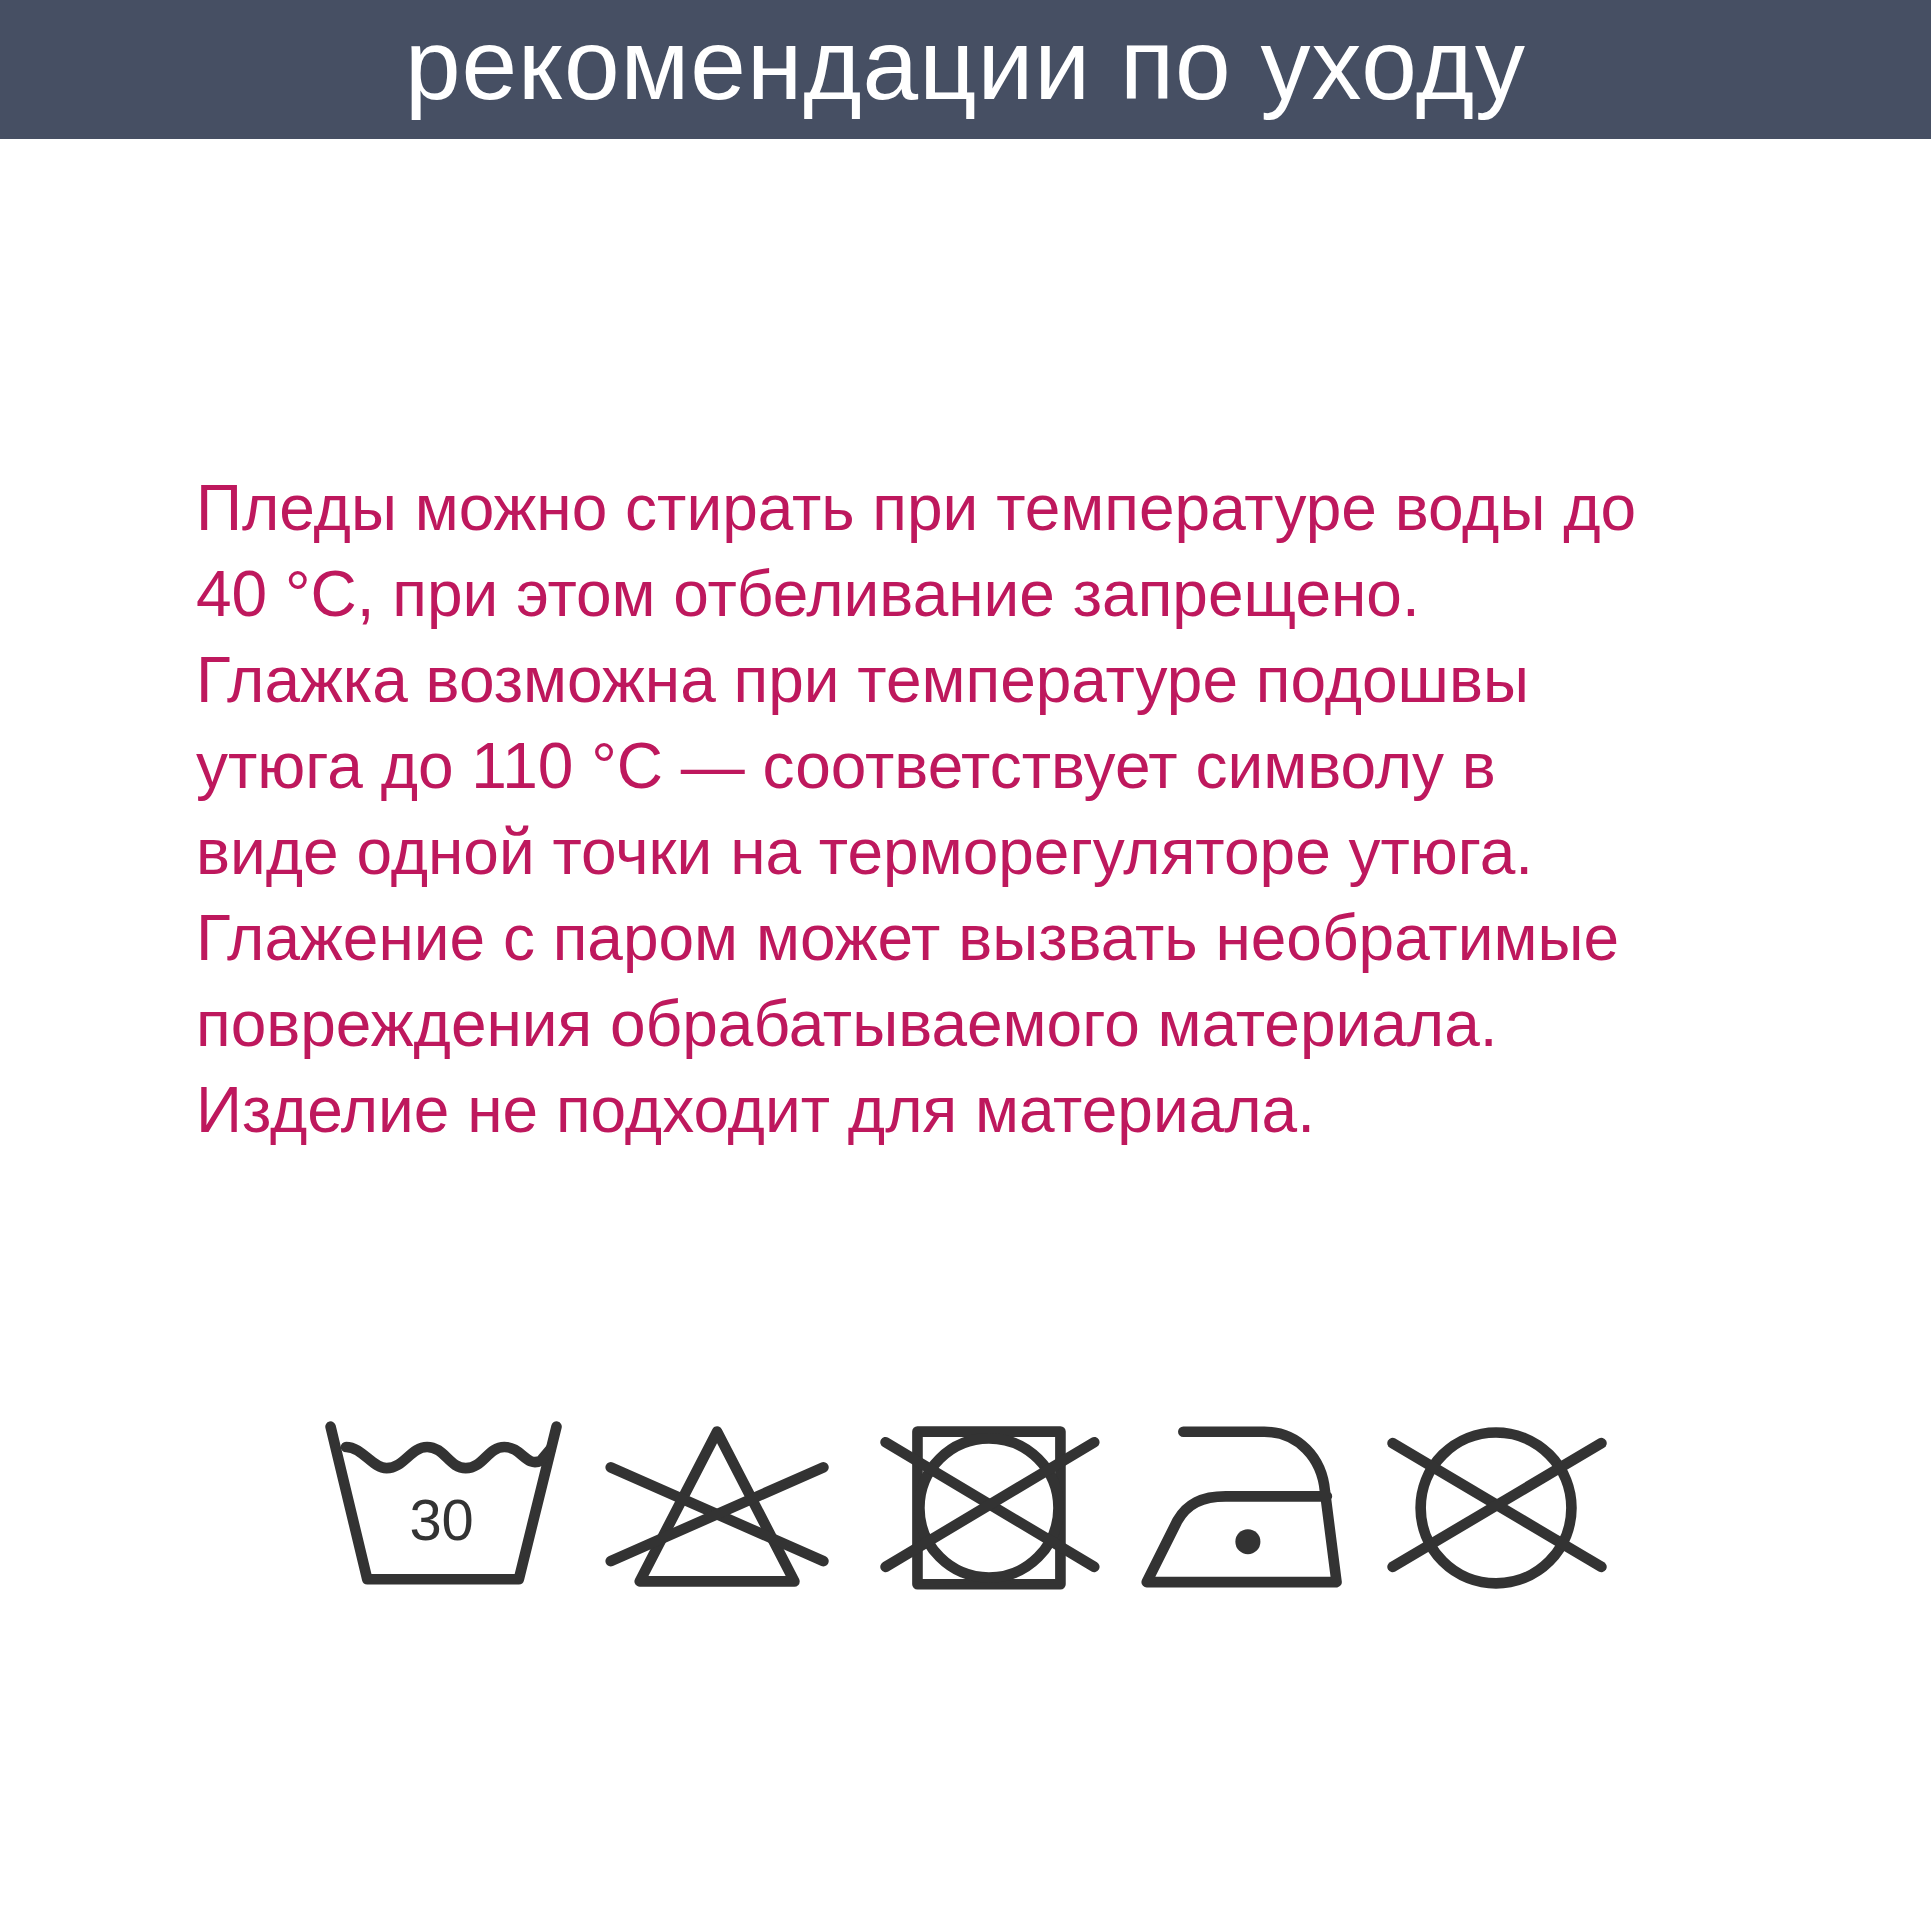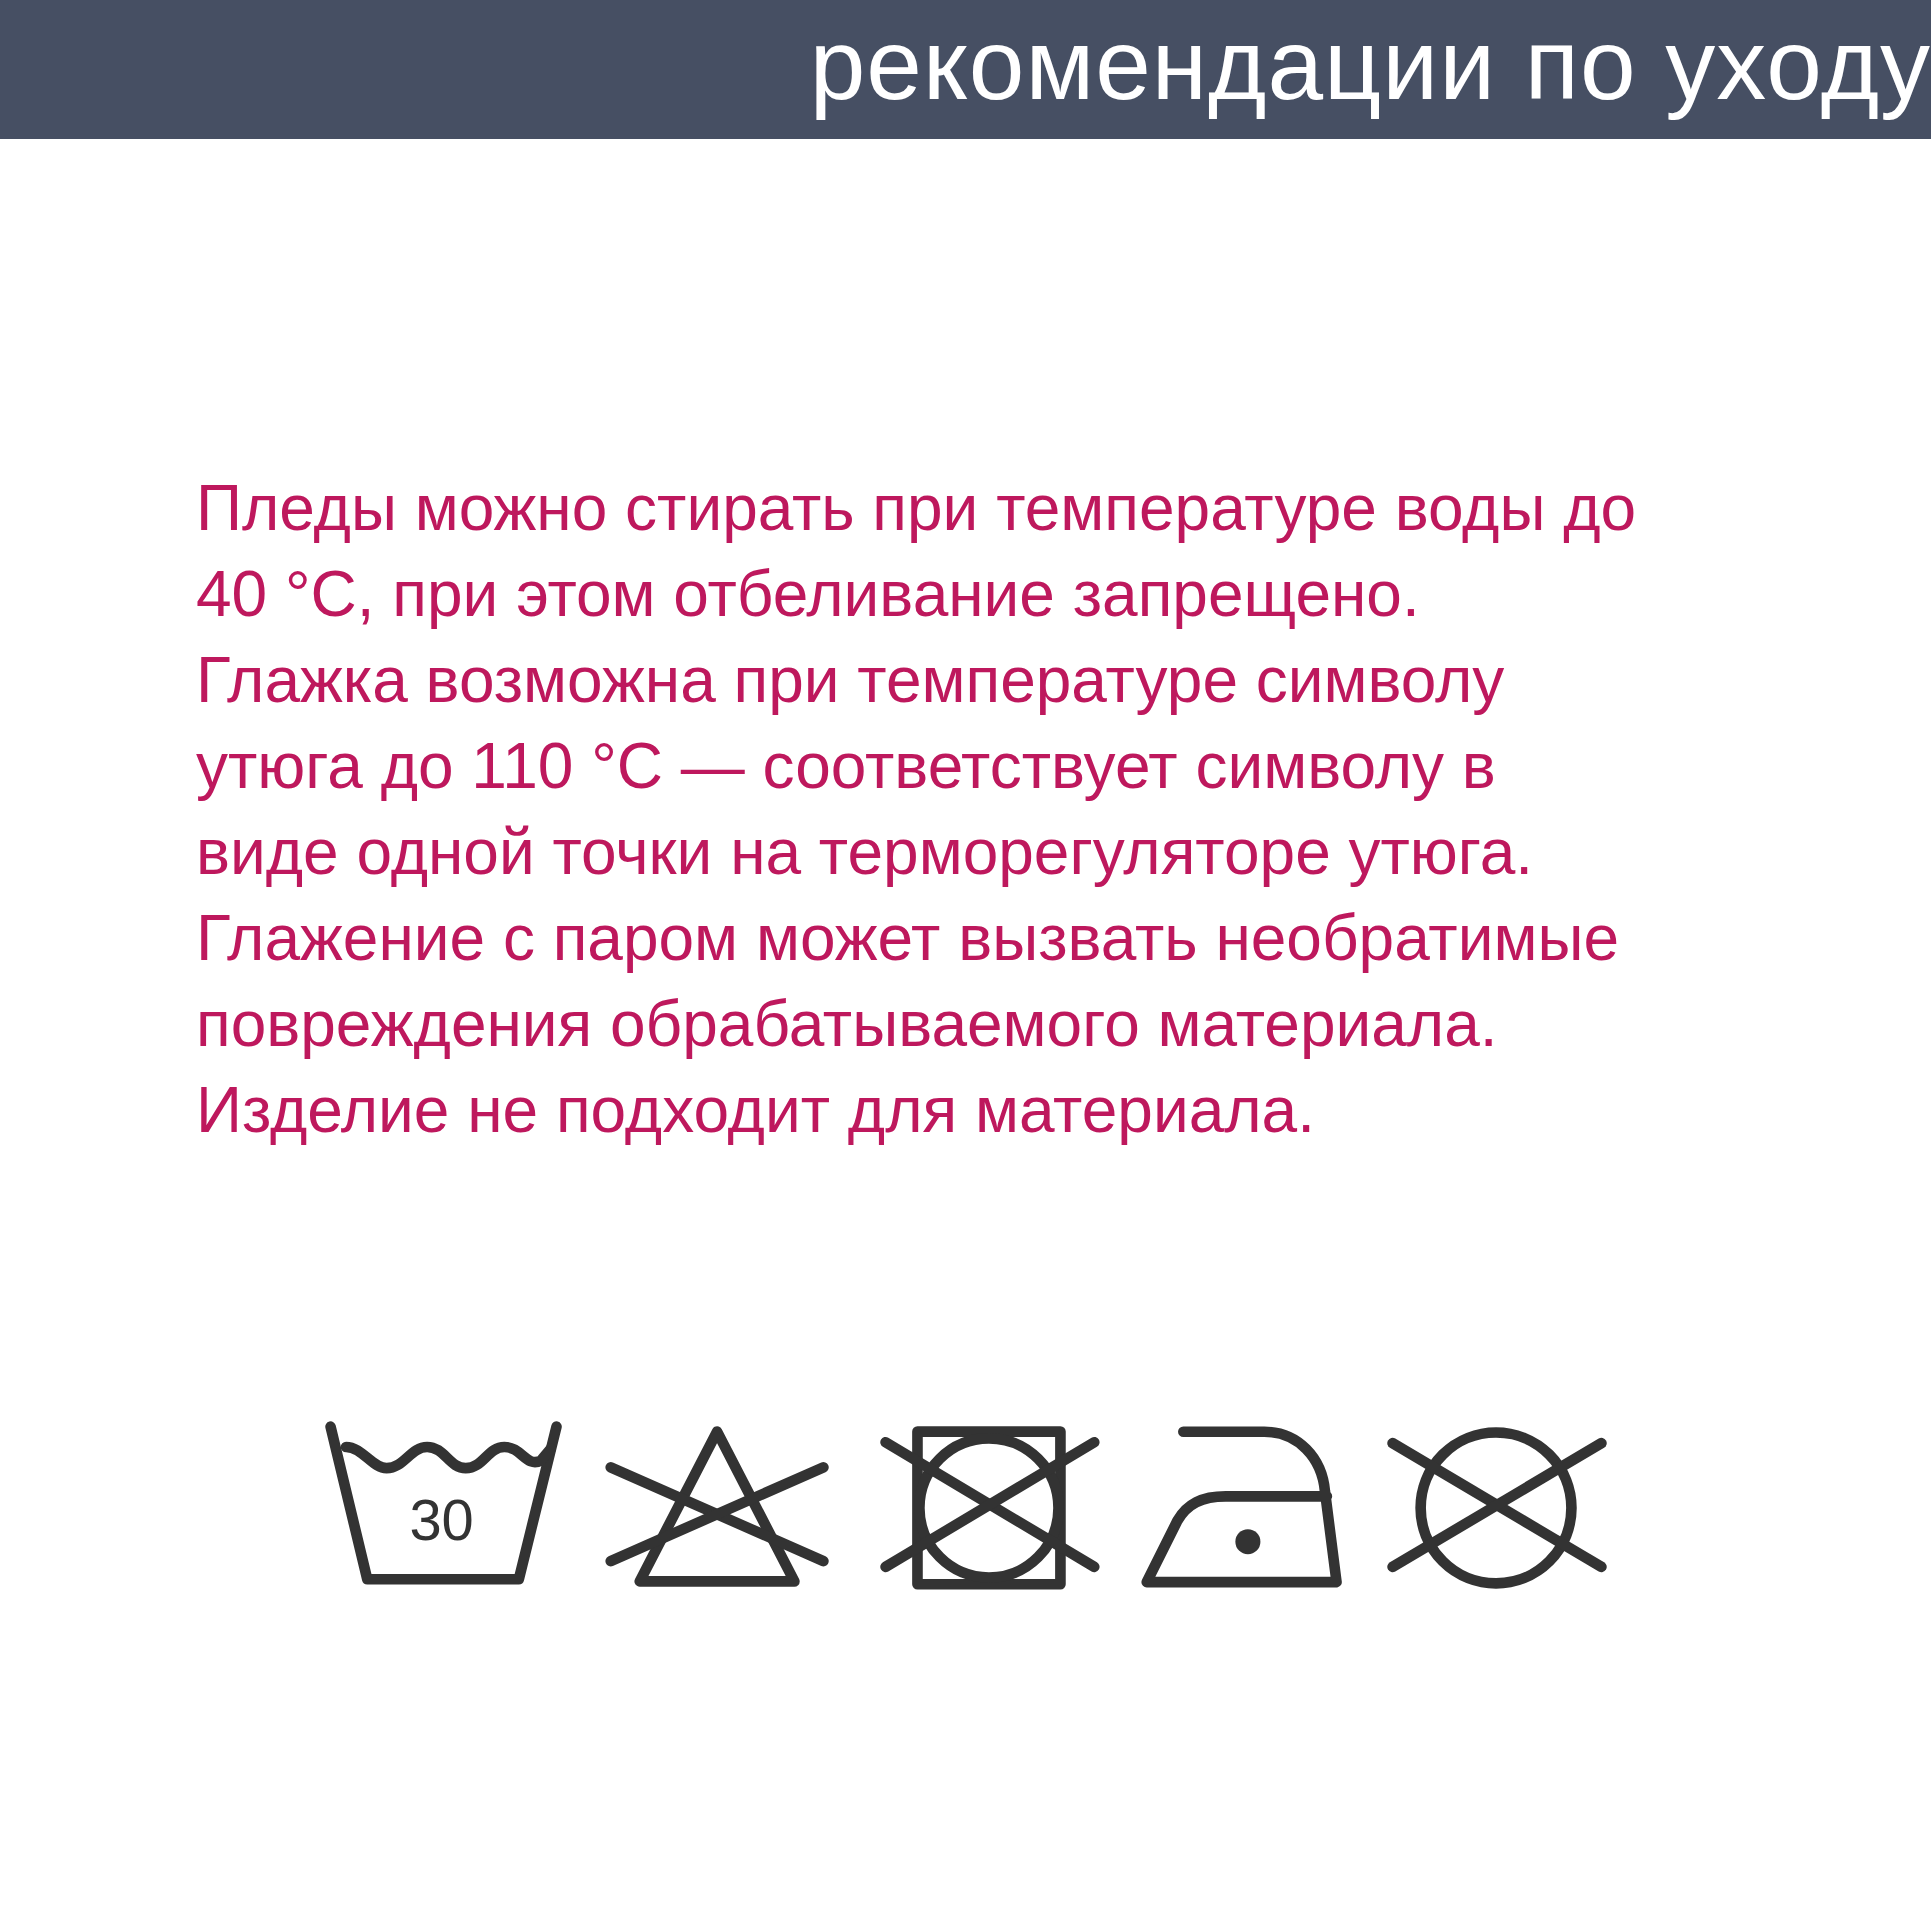--- a/index.html
+++ b/index.html
@@ -4,21 +4,21 @@
 <style>
   html, body { margin: 0; padding: 0; }
   body {
     width: 1931px; height: 1931px; position: relative; overflow: hidden;
     background: #ffffff;
     font-family: "Liberation Sans", "DejaVu Sans", sans-serif;
   }
   .header {
     position: absolute; left: 0; top: 0; width: 1931px; height: 139px;
     background: #464f63;
-    display: flex; align-items: center; justify-content: flex-end;
+    display: flex; align-items: center; justify-content: center;
   }
   .header-title {
     color: #ffffff; font-size: 100px; line-height: 1; letter-spacing: 1px;
     transform: translateY(-5.8px);
     white-space: nowrap;
   }
   .body-text {
     position: absolute; left: 196px; top: 465px; width: 1564px;
     color: #be185d; font-size: 64px; line-height: 86px;
   }
@@ -31,21 +31,21 @@
 </head>
 <body>
 
 <div class="header">
   <div class="header-title">рекомендации по уходу</div>
 </div>
 
 <div class="body-text">
   <span class="line">Пледы можно стирать при температуре воды до</span>
   <span class="line">40 °С, при этом отбеливание запрещено.</span>
-  <span class="line">Глажка возможна при температуре символу</span>
+  <span class="line">Глажка возможна при температуре подошвы</span>
   <span class="line">утюга до 110 °С — соответствует символу в</span>
   <span class="line">виде одной точки на терморегуляторе утюга.</span>
   <span class="line">Глажение с паром может вызвать необратимые</span>
   <span class="line">повреждения обрабатываемого материала.</span>
   <span class="line">Изделие не подходит для материала.</span>
 </div>
 
 <div class="icons">
 
   <div class="icon" style="left:319px; top:1414px;">

